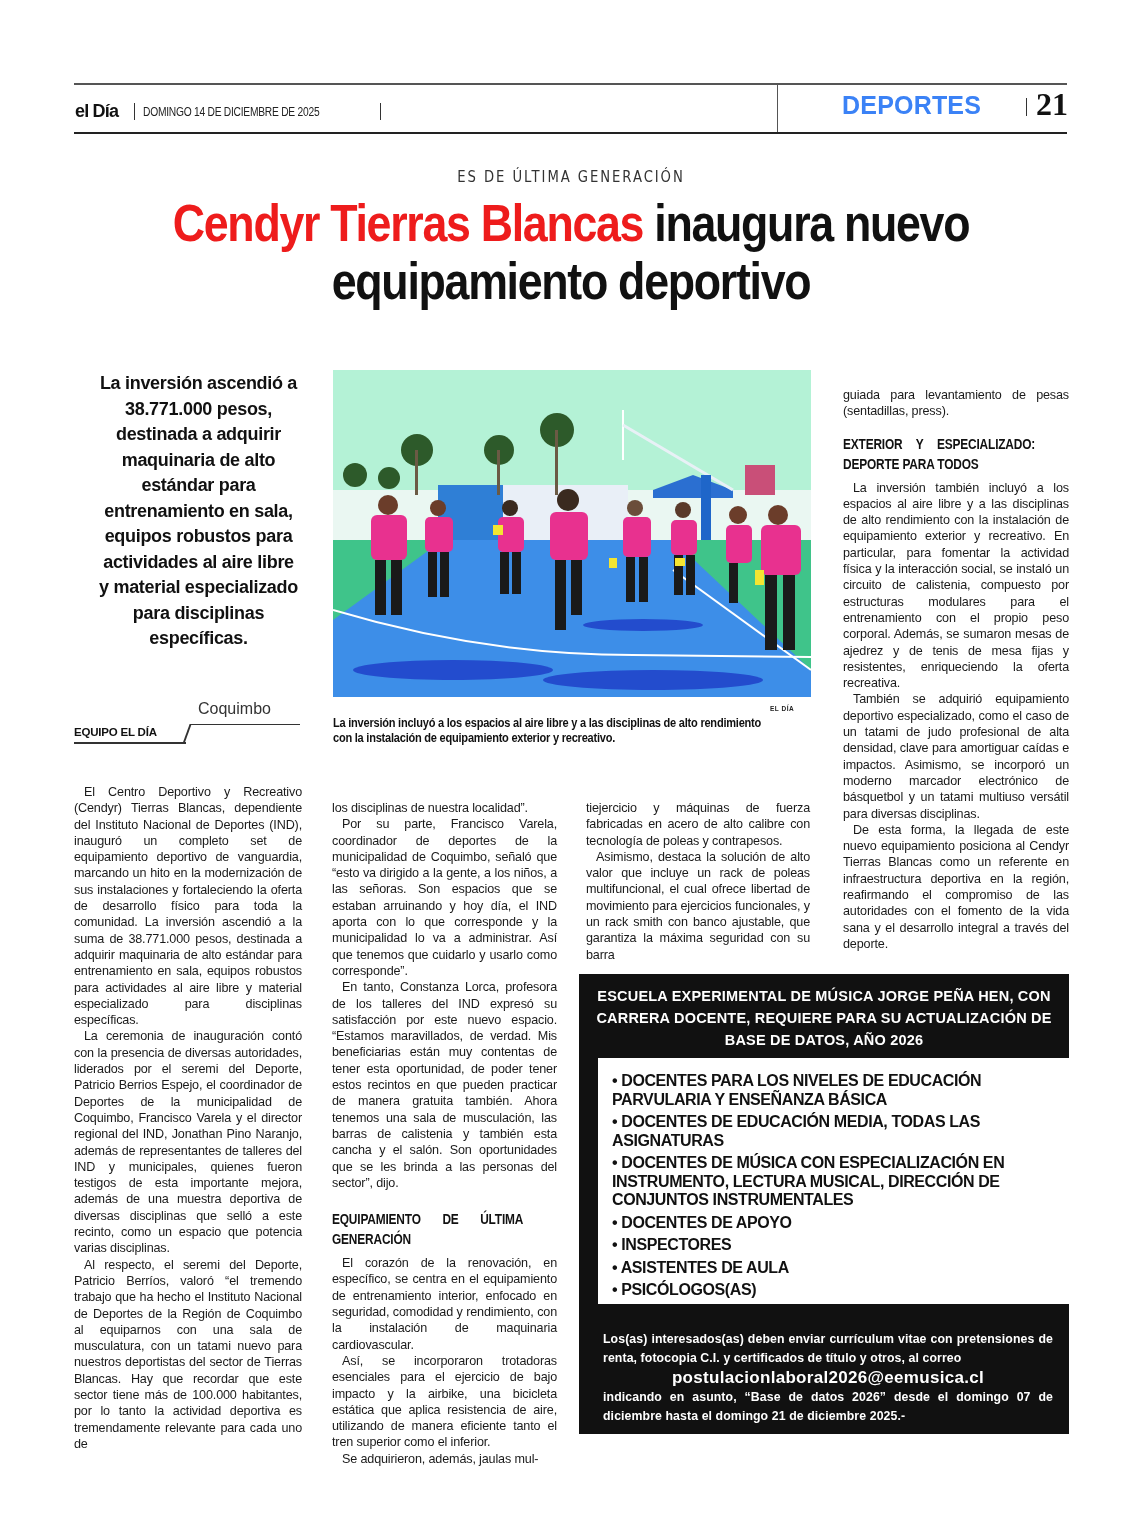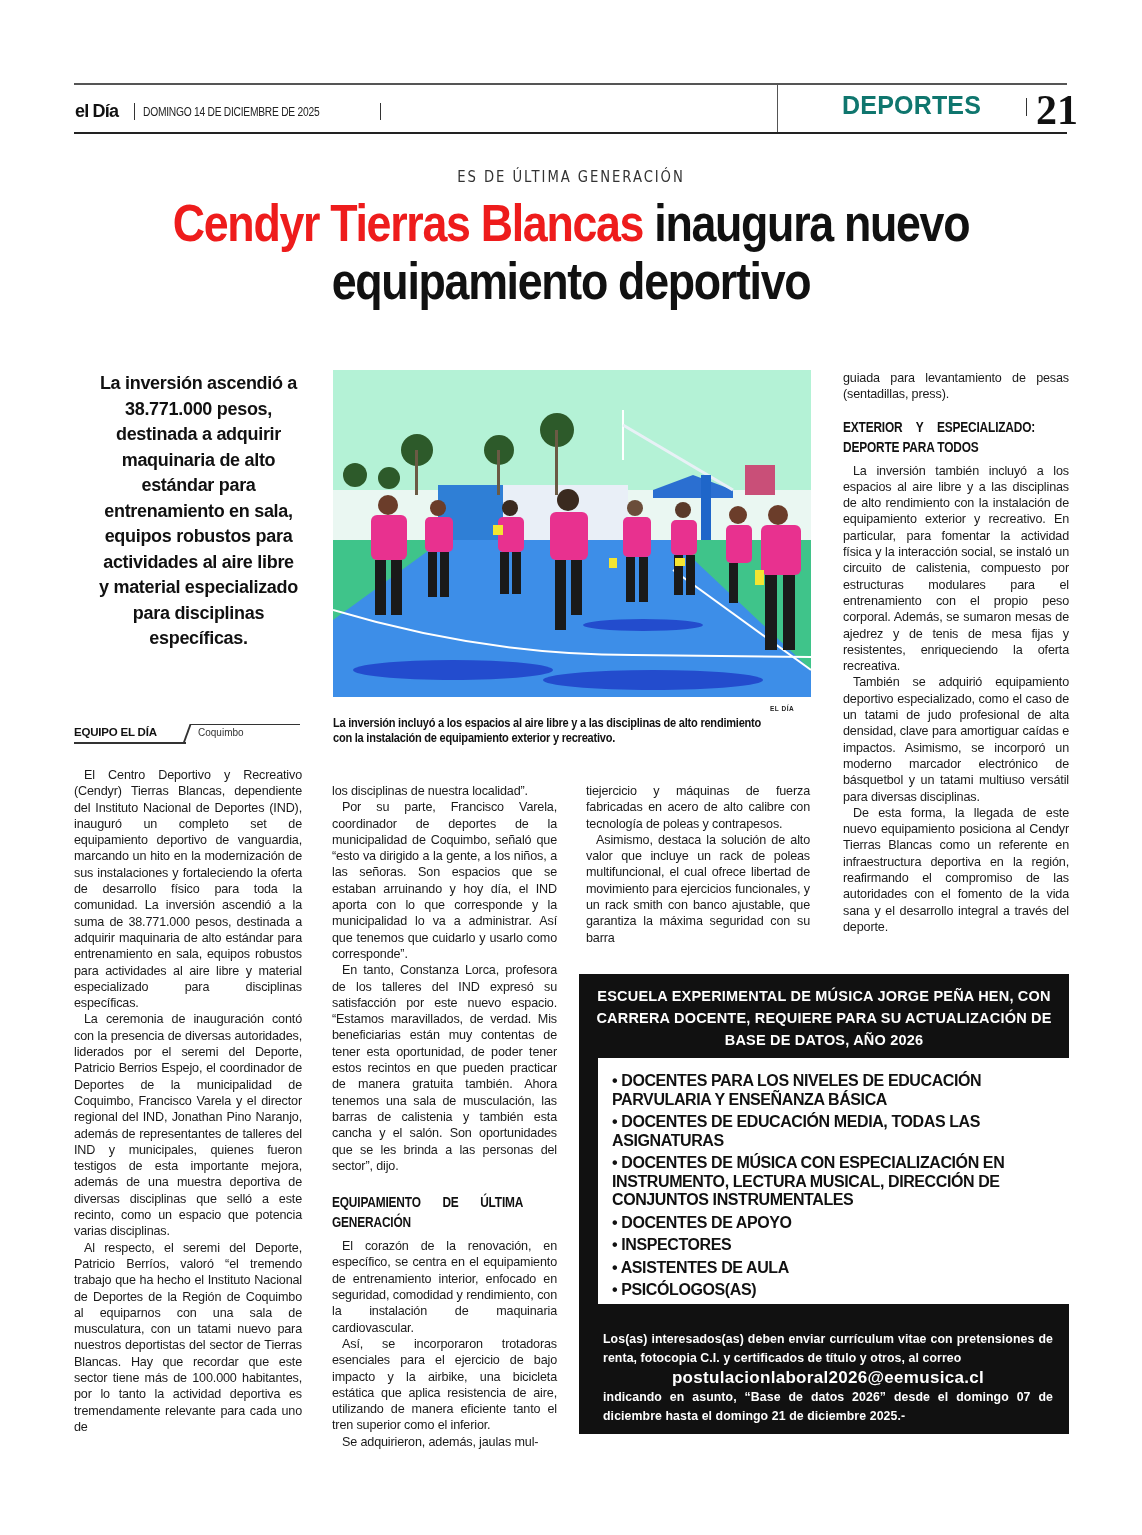--- a/index.html
+++ b/index.html
@@ -7,47 +7,47 @@
   body { position: relative; font-family: "Liberation Sans", sans-serif; color: #1a1a1a; }
 
   
   .topline { position: absolute; left: 74px; top: 83px; width: 993px; height: 2px; background: #555; }
   .bottomline { position: absolute; left: 74px; top: 132px; width: 993px; height: 2px; background: #222; }
   .hdr-vsep { position: absolute; left: 777px; top: 85px; width: 1px; height: 47px; background: #555; }
   .logo { position: absolute; left: 75px; top: 101px; font-family: "Liberation Sans", sans-serif; font-weight: bold; font-size: 18px; letter-spacing: -0.8px; color: #111; }
   .date-sep1 { position: absolute; left: 134px; top: 103px; width: 1px; height: 17px; background: #333; }
   .date { position: absolute; left: 143px; top: 105px; font-size: 12.5px; color: #222; letter-spacing: -0.3px; transform: scaleX(0.82); transform-origin: left; }
   .date-sep2 { position: absolute; left: 380px; top: 103px; width: 1px; height: 17px; background: #333; }
-  .section { position: absolute; left: 842px; top: 91px; font-family: "Liberation Sans", sans-serif; font-weight: bold; font-size: 25px; color: #0f766e; letter-spacing: 0.2px; }
+  .section { position: absolute; left: 842px; top: 91px; font-family: "Liberation Sans", sans-serif; font-weight: bold; font-size: 25px; color: #3b82f6; letter-spacing: 0.2px; }
   .page-sep { position: absolute; left: 1026px; top: 98px; width: 1px; height: 18px; background: #333; }
-  .pageno { position: absolute; left: 1036px; top: 86px; font-family: "Liberation Serif", serif; font-weight: bold; font-size: 42px; color: #111; }
+  .pageno { position: absolute; left: 1036px; top: 86px; font-family: "Liberation Serif", serif; font-weight: bold; font-size: 32px; color: #111; }
 
   
   .kicker { position: absolute; left: 0; width: 1142px; top: 168px; text-align: center; font-size: 15px; letter-spacing: 2.2px; color: #333; font-family: "DejaVu Sans", sans-serif; transform: scaleX(0.88); }
   .headline { position: absolute; left: 100px; width: 942px; top: 194px; text-align: center; font-family: "Liberation Sans", sans-serif; font-weight: bold; font-size: 52px; line-height: 58px; letter-spacing: -1.5px; transform: scaleX(0.86); transform-origin: center; color: #111; }
   .headline .red { color: #ee1c1c; }
 
   
   .deck { position: absolute; left: 96px; width: 205px; top: 371px; text-align: center; font-weight: bold; font-size: 18px; line-height: 25.5px; color: #111; letter-spacing: -0.3px; }
 
   
   .photo { position: absolute; left: 333px; top: 370px; width: 478px; height: 327px; overflow: hidden; background: #b8f0d8; }
   .photo svg { width: 100%; height: 100%; display: block; }
   .credit { position: absolute; left: 770px; top: 705px; font-size: 6.5px; font-weight: bold; color: #222; letter-spacing: 0.5px; }
   .caption { position: absolute; left: 333px; top: 716px; width: 482px; font-size: 12px; line-height: 15px; font-weight: bold; color: #111; letter-spacing: -0.25px; transform: scaleX(0.92); transform-origin: left; }
 
   
   .byline { position: absolute; left: 74px; top: 726px; font-weight: bold; font-size: 11.5px; color: #111; letter-spacing: -0.2px; }
   .byline-line { position: absolute; left: 74px; top: 742px; width: 112px; height: 1.5px; background: #333; }
   .byline-slash { position: absolute; left: 186px; top: 724px; width: 1.5px; height: 20px; background: #333; transform: skewX(-20deg); }
   .byline-topline { position: absolute; left: 190px; top: 724px; width: 110px; height: 1px; background: #333; }
-  .byline-city { position: absolute; left: 198px; top: 727px; font-size: 10px; color: #333; }
-
-  
-  .col { position: absolute; font-size: 12.6px; line-height: 16.3px; color: #1a1a1a; text-align: justify; letter-spacing: -0.15px; }
+  .byline-city { position: absolute; left: 198px; top: 700px; font-size: 16px; color: #333; }
+
+  
+  .col { position: absolute; font-size: 12.6px; line-height: 16.3px; color: #1a1a1a; text-align: justify; letter-spacing: -0.15px; margin-top: 17px; }
   .col p { text-indent: 10px; }
   .col1 { left: 74px; top: 767px; width: 228px; }
   .col2 { left: 332px; top: 783px; width: 225px; }
   .col3 { left: 586px; top: 783px; width: 224px; }
   .col4 { left: 843px; top: 370px; width: 226px; }
   .subhead { font-family: "Liberation Sans", sans-serif; font-weight: bold; font-size: 14px; line-height: 20px; letter-spacing: -0.2px; transform: scaleX(0.85); transform-origin: left; margin: 14px 0 6px; color: #111; text-indent: 0 !important; }
   .col2 .subhead { margin-top: 18px; }
 
   
   .ad { position: absolute; left: 579px; top: 974px; width: 490px; height: 460px; background: #111; padding-left: 44px; }

